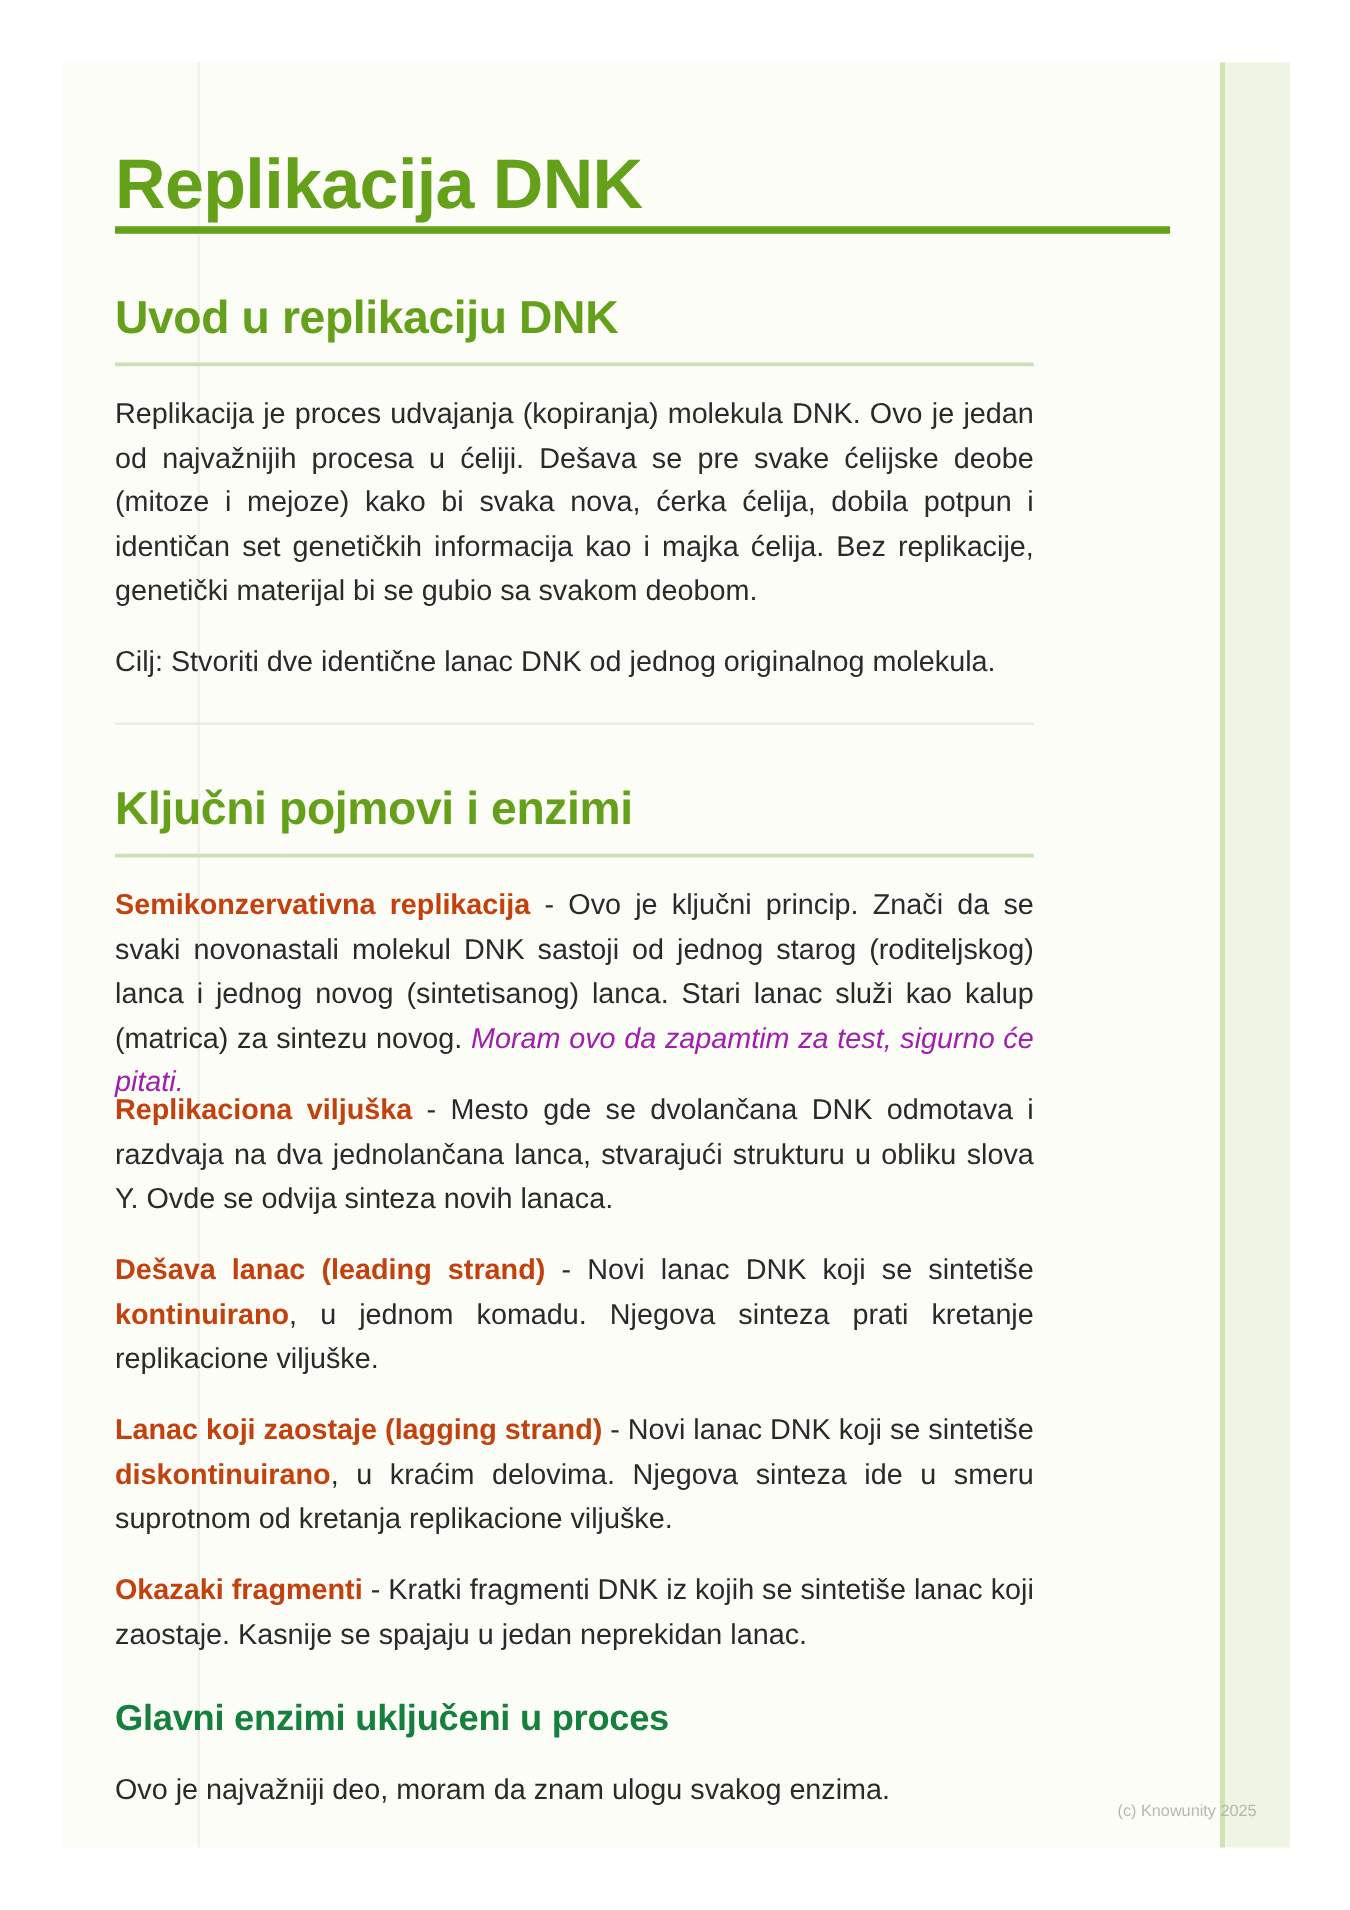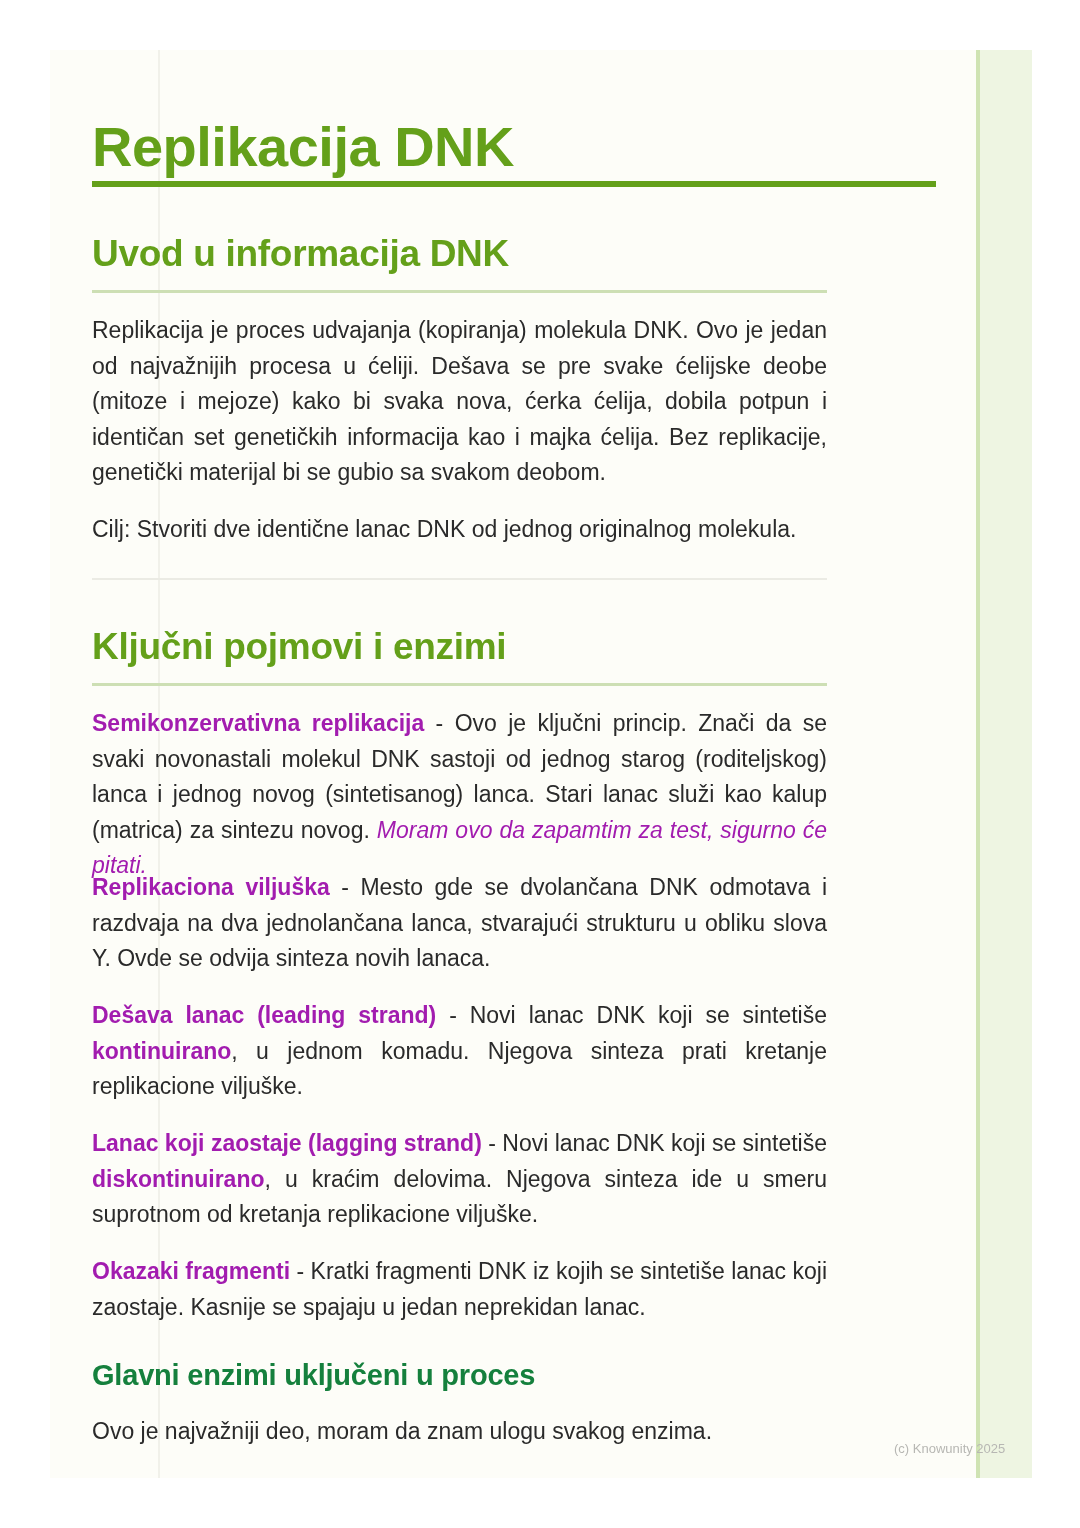--- a/index.html
+++ b/index.html
@@ -41,40 +41,40 @@
     .h2-rule { height: 3px; background: #cddfb4; width: 735px; }
     .hr { height: 2px; background: #ebebe4; width: 735px; }
     h3 {
       margin: 0; font-size: 29px; font-weight: 700; color: #15803d;
       letter-spacing: -0.2px; white-space: nowrap;
     }
     p {
       margin: 0; font-size: 23px; line-height: 35.5px; color: #2a2a2a;
       text-align: justify;
     }
-    p b { color: #a21caf; font-weight: 700; }
+    p b { color: #c2410c; font-weight: 700; }
     p i { color: #a21caf; }
     .abs { position: absolute; left: 0; }
     .footer {
       position: absolute; left: 844px; top: 1391px; font-size: 13px; color: #b7b7b3;
       white-space: nowrap;
     }
   </style>
 </head>
 <body>
 
 <div class="page">
   <div class="margin-line"></div>
   <div class="side-strip"></div>
 
   <div class="content">
     <h1>Replikacija DNK</h1>
     <div class="h1-rule"></div>
 
-    <h2 class="abs" style="top:183px;">Uvod u informacija DNK</h2>
+    <h2 class="abs" style="top:183px;">Uvod u replikaciju DNK</h2>
     <div class="h2-rule abs" style="top:240px;"></div>
 
     <p class="abs" style="top:263px; width:735px;">Replikacija je proces udvajanja (kopiranja) molekula DNK. Ovo je jedan od najvažnijih procesa u ćeliji. Dešava se pre svake ćelijske deobe (mitoze i mejoze) kako bi svaka nova, ćerka ćelija, dobila potpun i identičan set genetičkih informacija kao i majka ćelija. Bez replikacije, genetički materijal bi se gubio sa svakom deobom.</p>
     <p class="abs" style="top:462px; width:735px;">Cilj: Stvoriti dve identične lanac DNK od jednog originalnog molekula.</p>
 
     <div class="hr abs" style="top:528px;"></div>
 
     <h2 class="abs" style="top:576px;">Ključni pojmovi i enzimi</h2>
     <div class="h2-rule abs" style="top:633px;"></div>
 

